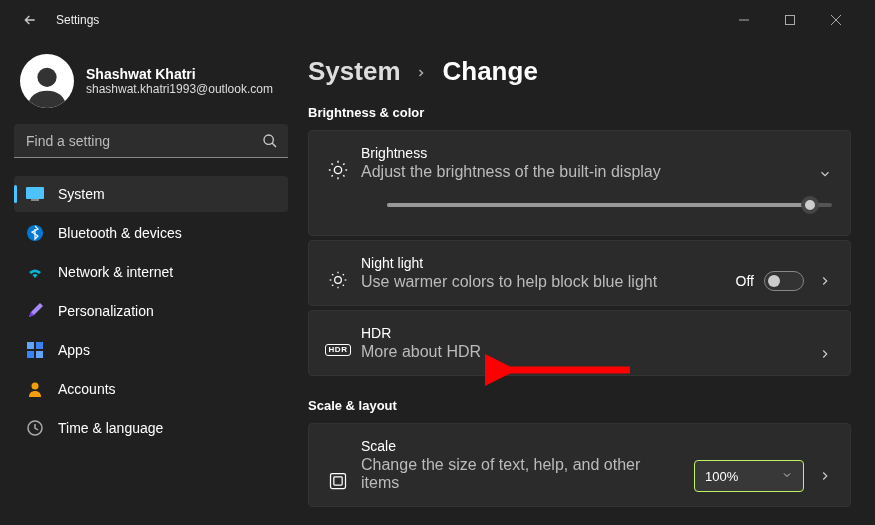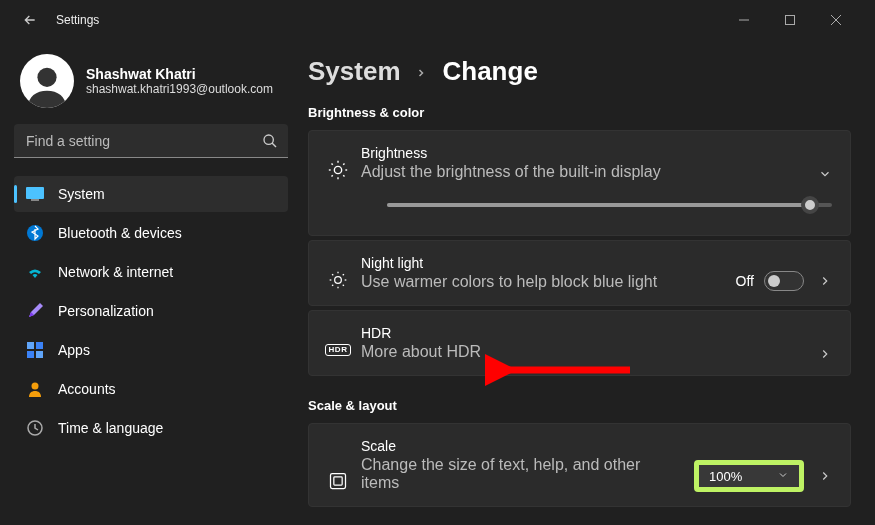--- a/index.html
+++ b/index.html
@@ -59,21 +59,21 @@
   .slider { position: relative; width: 100%; height: 20px; }
   .slider-track { position: absolute; left: 0; right: 0; top: 50%; transform: translateY(-50%); height: 4px; background: #555; border-radius: 2px; }
   .slider-fill { position: absolute; left: 0; top: 50%; transform: translateY(-50%); height: 4px; background: #999; border-radius: 2px; width: 95%; }
   .slider-thumb { position: absolute; top: 50%; left: 95%; transform: translate(-50%, -50%); width: 18px; height: 18px; background: #ccc; border: 4px solid #454545; border-radius: 50%; cursor: pointer; }
   
   .toggle-wrap { display: flex; align-items: center; gap: 10px; }
   .toggle-label { font-size: 14px; color: #fff; }
   .toggle { width: 40px; height: 20px; background: #333; border: 1px solid #888; border-radius: 10px; position: relative; cursor: pointer; }
   .toggle-knob { position: absolute; left: 3px; top: 50%; transform: translateY(-50%); width: 12px; height: 12px; background: #ccc; border-radius: 50%; }
   
-  .dropdown { background: #383838; border: 5px solid #bef264; border-radius: 4px; height: 32px; min-width: 110px; display: flex; align-items: center; justify-content: space-between; padding: 0 10px; cursor: pointer; }
+  .dropdown { background: #383838; border: 1px solid #bef264; border-radius: 4px; height: 32px; min-width: 110px; display: flex; align-items: center; justify-content: space-between; padding: 0 10px; cursor: pointer; }
   .dropdown-val { font-size: 13px; color: #fff; }
   
   .annotation-arrow { position: absolute; left: 485px; top: 352px; width: 150px; height: 36px; pointer-events: none; z-index: 100; }
   
   .hdr-badge { border:1.5px solid #fff; border-radius:3px; padding:1px 3px; font-size:8px; font-weight:700; letter-spacing:0.5px; line-height:1; }
 </style>
 </head>
 <body>
 
 <div class="titlebar">

